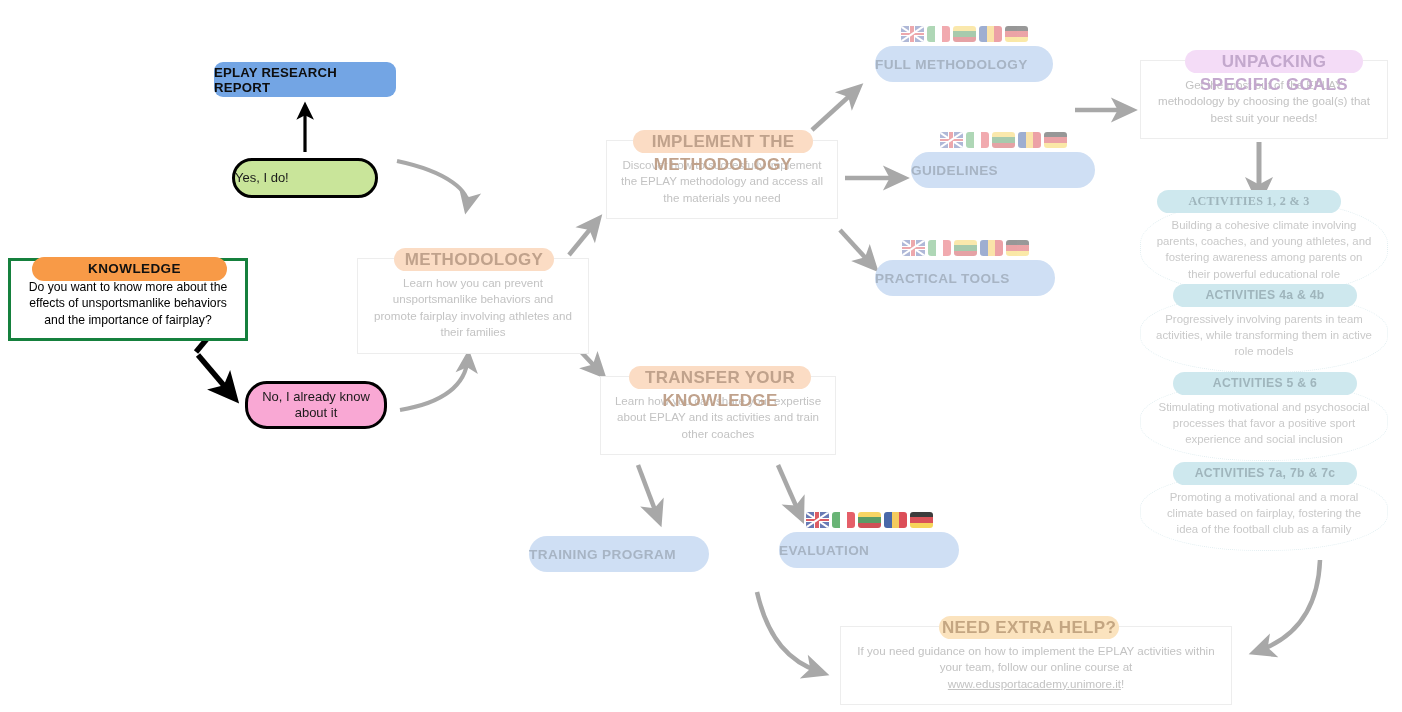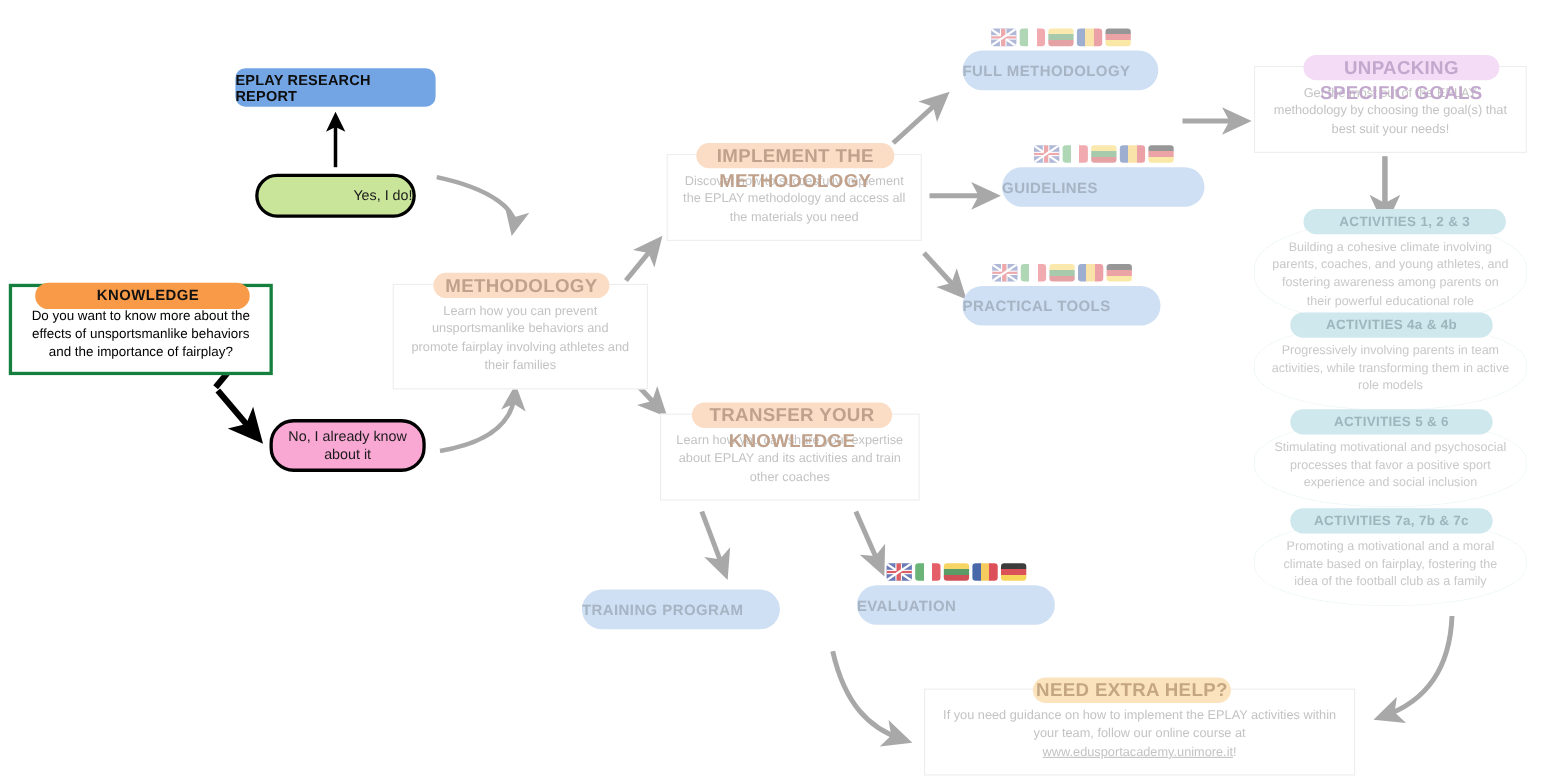--- a/index.html
+++ b/index.html
@@ -70,21 +70,21 @@
 
   
   .answer-pill {
     border: 3px solid #000;
     border-radius: 22px;
     text-align: center;
     font-size: 13px;
     color: #1a1a1a;
     display: flex;
     align-items: center;
-    justify-content: flex-end;
+    justify-content: flex-start;
     line-height: 1.25;
     box-sizing: border-box;
   }
   .answer-yes {
     left: 232px; top: 158px;
     width: 146px; height: 40px;
     background: #C9E59A;
   }
   .answer-no {
     left: 245px; top: 381px;
@@ -185,21 +185,21 @@
     letter-spacing: .3px;
     text-align: center;
     z-index: 4;
   }
   .activity-desc {
     font-size: 11.4px;
     line-height: 1.42;
     color: #c9c9c9;
   }
   .act1 { left: 1140px; top: 200px; }
-  .act1 .activity-title { left: 44px; width: 184px; }
+  .act1 .activity-title { left: 16px; width: 184px; font-family: Liberation Serif, serif; }
   .act2 { left: 1140px; top: 294px; }
   .act2 .activity-title { left: 32px; width: 184px; }
   .act3 { left: 1140px; top: 382px; }
   .act3 .activity-title { left: 32px; width: 184px; }
   .act4 { left: 1140px; top: 472px; }
   .act4 .activity-title { left: 32px; width: 184px; }
 
   
   .resource {
     position: absolute;

